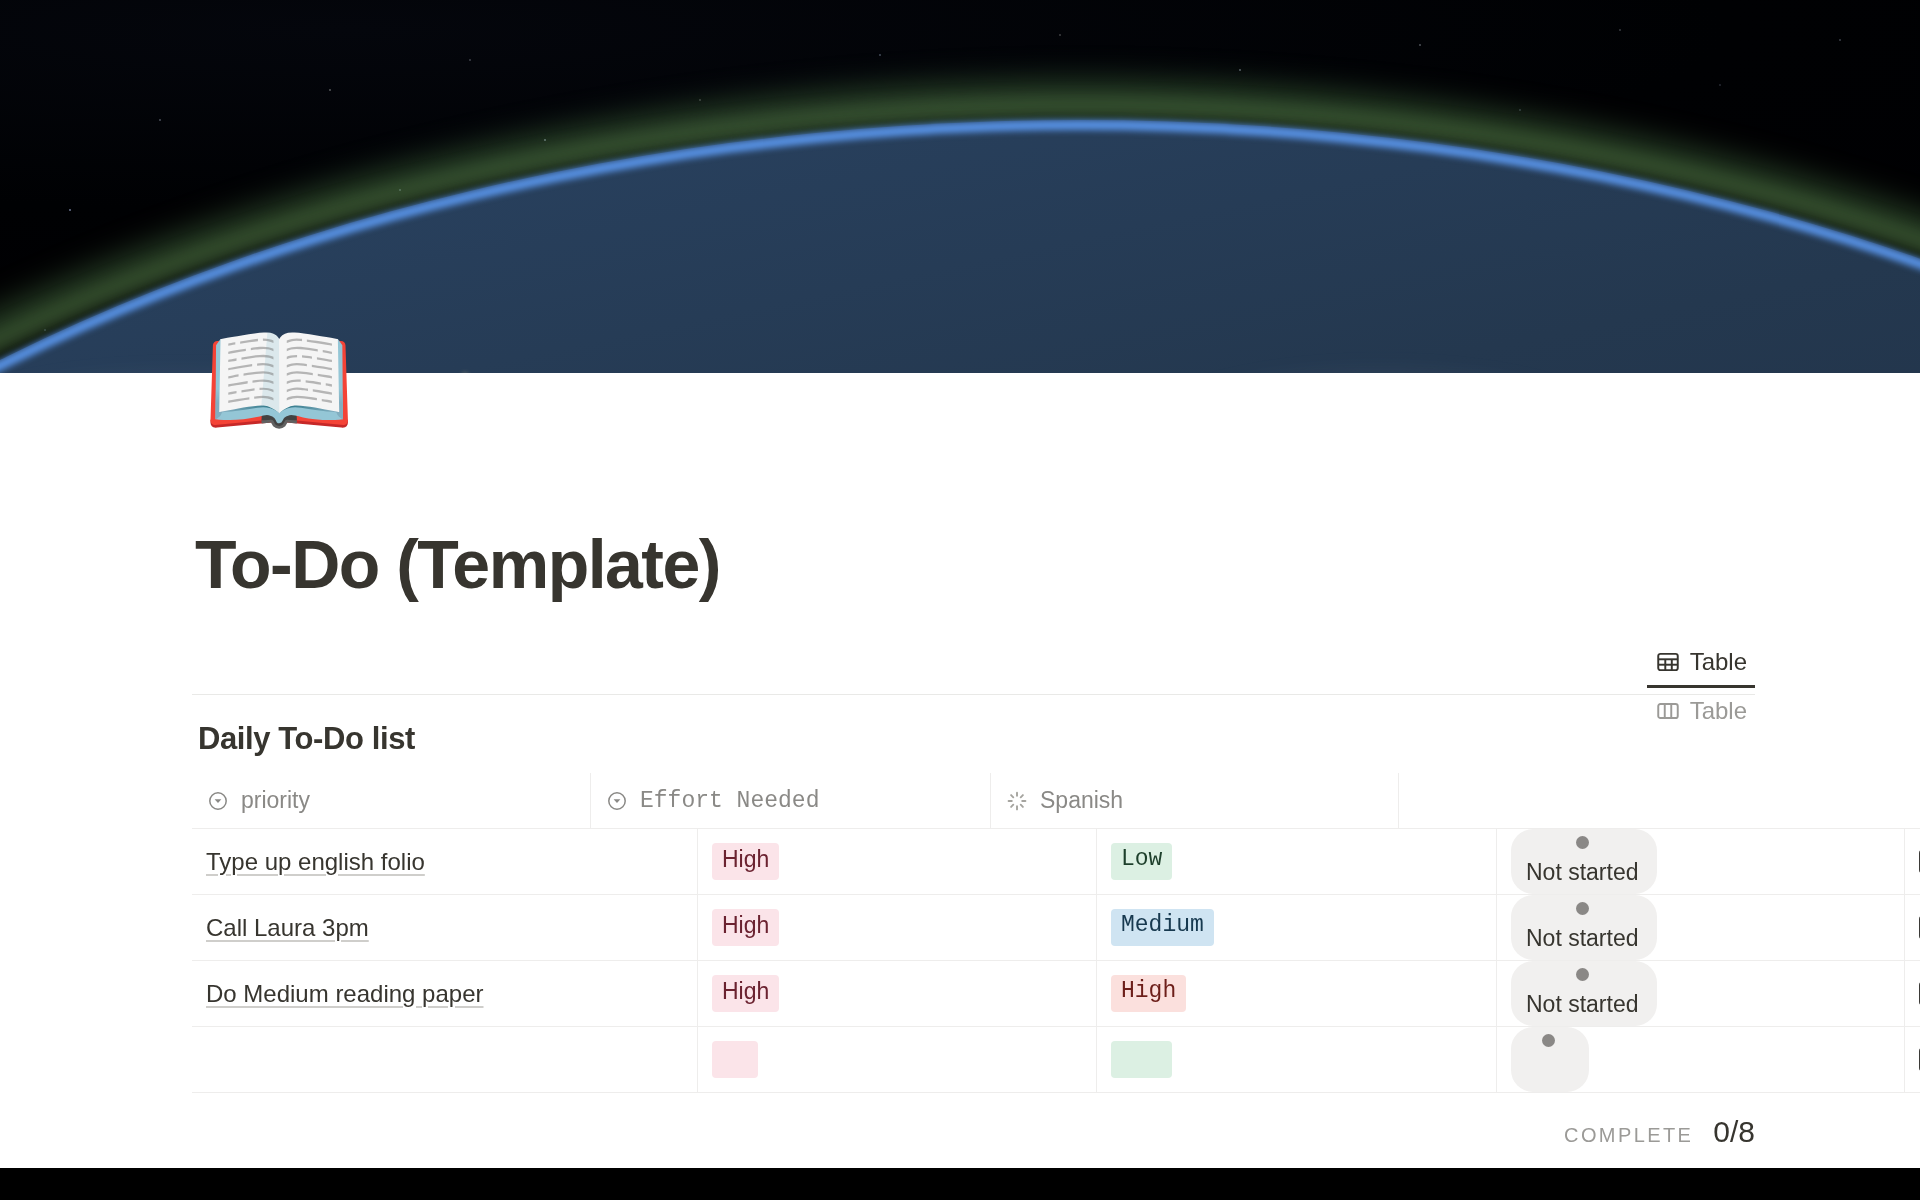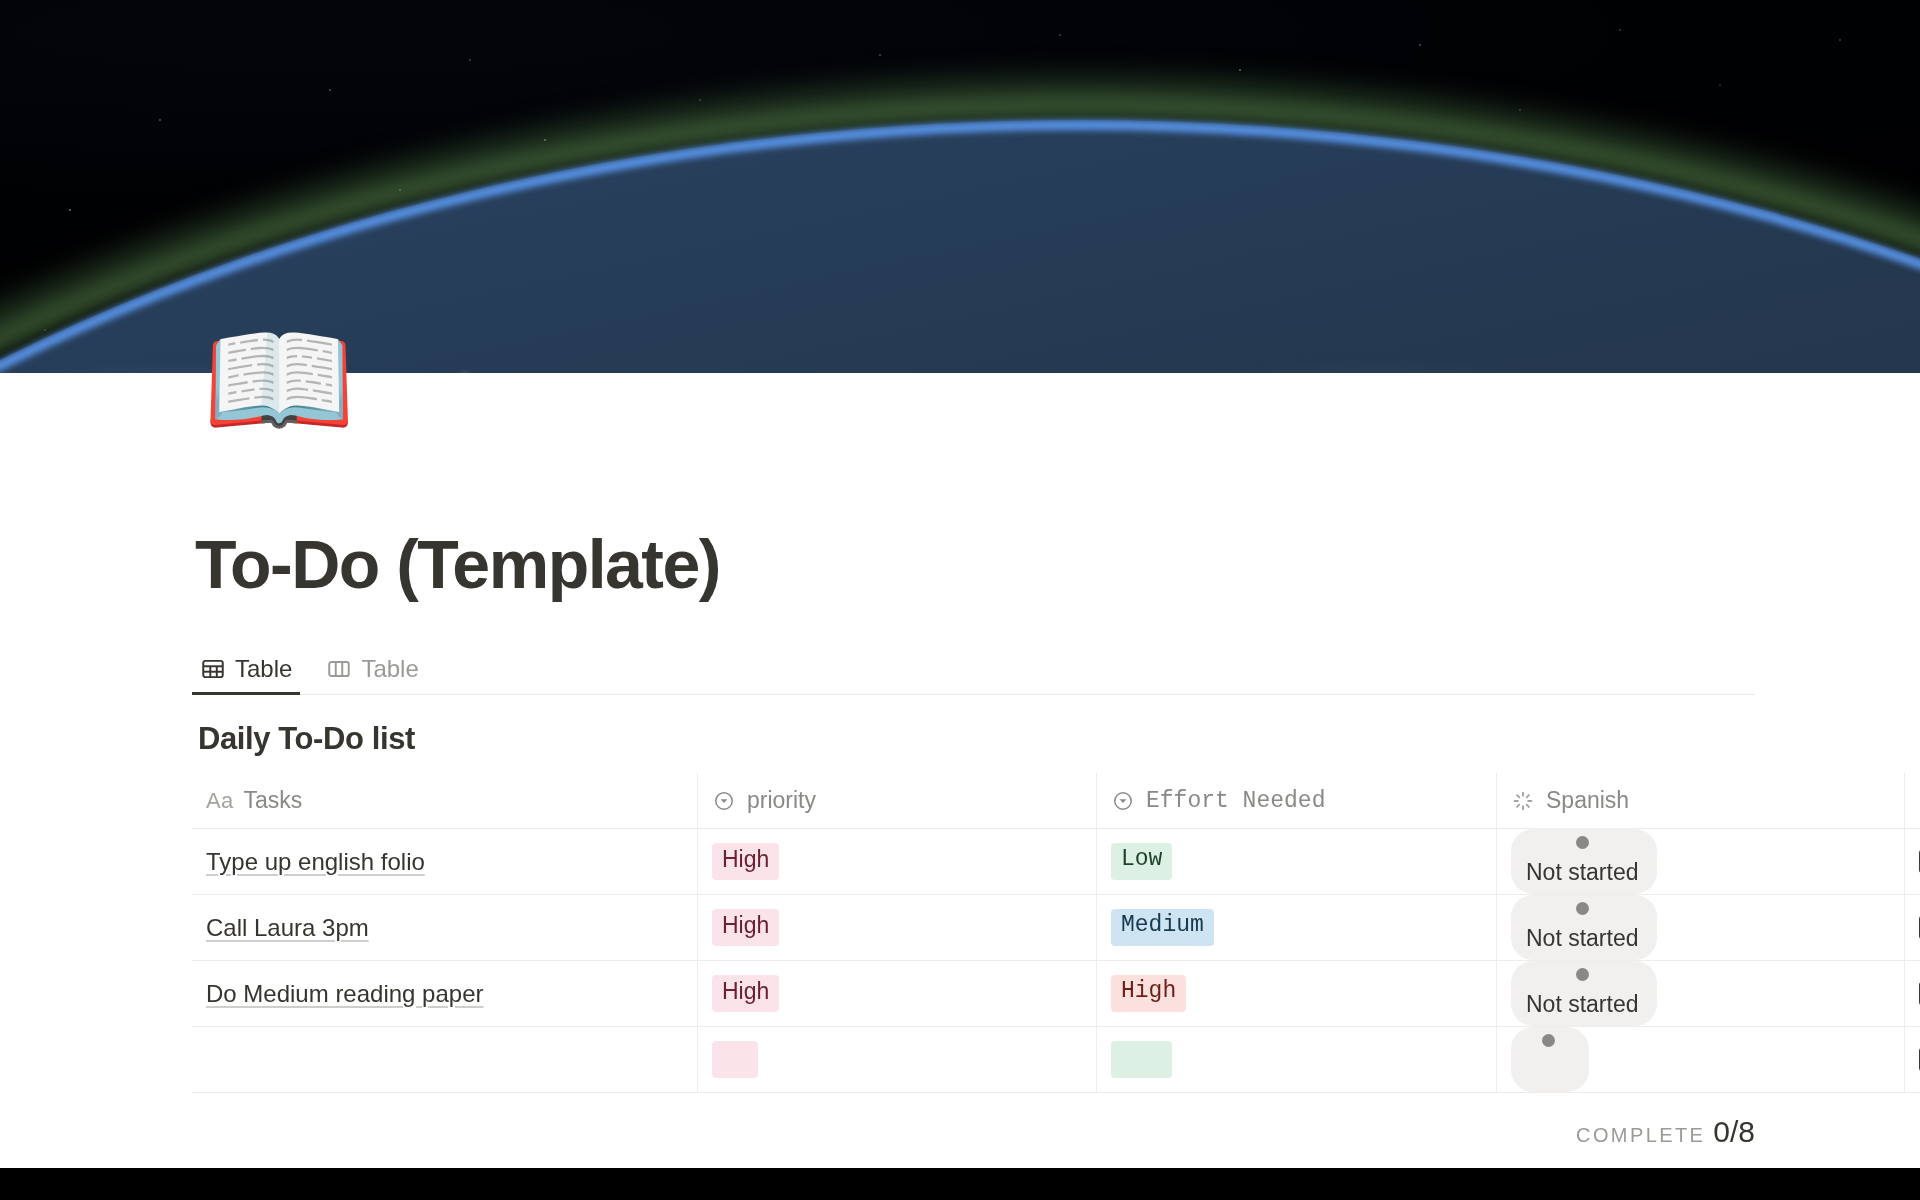--- a/index.html
+++ b/index.html
@@ -199,22 +199,23 @@
 
   
   .view-tabs {
     position: absolute;
     left: 192px;
     top: 275px;
     width: 1563px;
     height: 47px;
     display: flex;
     align-items: flex-end;
-    gap: 18px;
+    gap: 10px;
     border-bottom: 1px solid #e9e9e7;
+    flex-direction: column;
   }
   .view-tab {
     display: flex;
     align-items: center;
     gap: 9px;
     padding: 0 8px 11px 8px;
     cursor: pointer;
     color: #9b9a97;
     font-size: 24px;
     position: relative;
@@ -324,21 +325,21 @@
     cursor: pointer;
   }
 
   
   .complete-bar {
     position: absolute;
     right: 165px;
     top: 742px;
     display: flex;
     align-items: baseline;
-    gap: 8px;
+    gap: 20px;
   }
   .complete-label {
     font-size: 20px;
     letter-spacing: 2.4px;
     color: #9b9a97;
   }
   .complete-value {
     font-size: 30px;
     color: #37352f;
   }
@@ -400,24 +401,20 @@
       </div>
 
     </div>
 
     <div class="db-title">Daily To-Do list</div>
 
     <div class="table-wrap">
 
       <div class="trow head">
 
-        <div class="tcell c-task">
-          <span class="hdr-aa">Aa</span>
-          <span>Tasks</span>
-        </div>
 
         <div class="tcell c-pri">
           <span class="hdr-ico">
             <svg width="24" height="24" viewBox="0 0 24 24" fill="none" stroke="#8a8986" stroke-width="1.5">
               <circle cx="12" cy="12" r="8.2"></circle>
               <path d="M8.6 10.3 L12 14 L15.4 10.3 Z" fill="#8a8986" stroke="none"></path>
             </svg>
           </span>
           <span>priority</span>
         </div>

